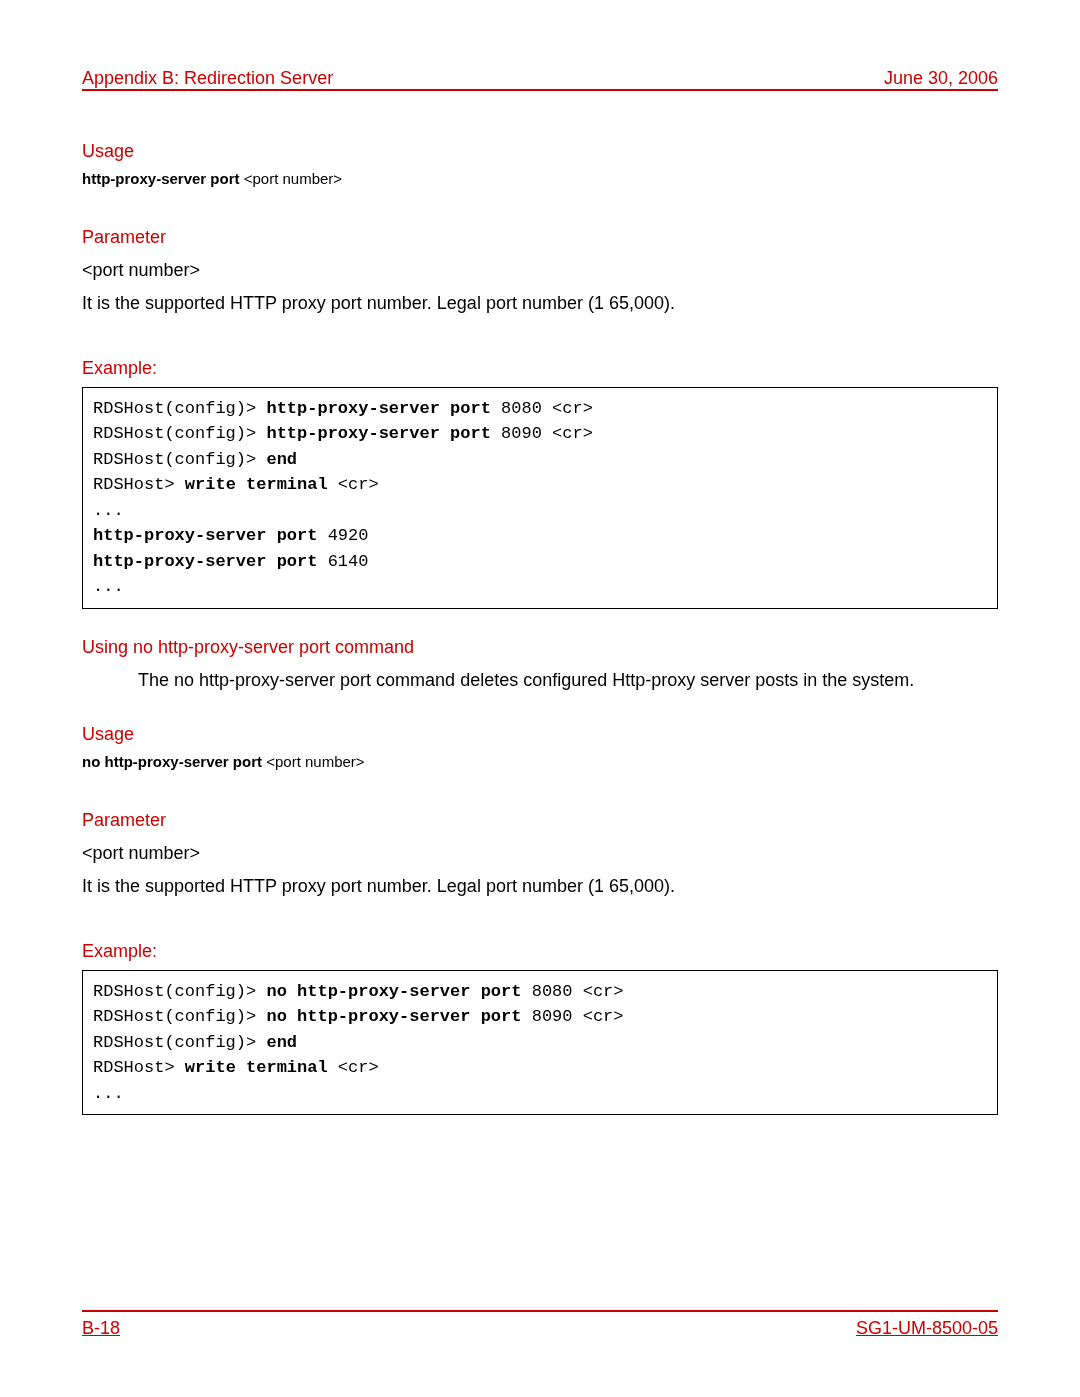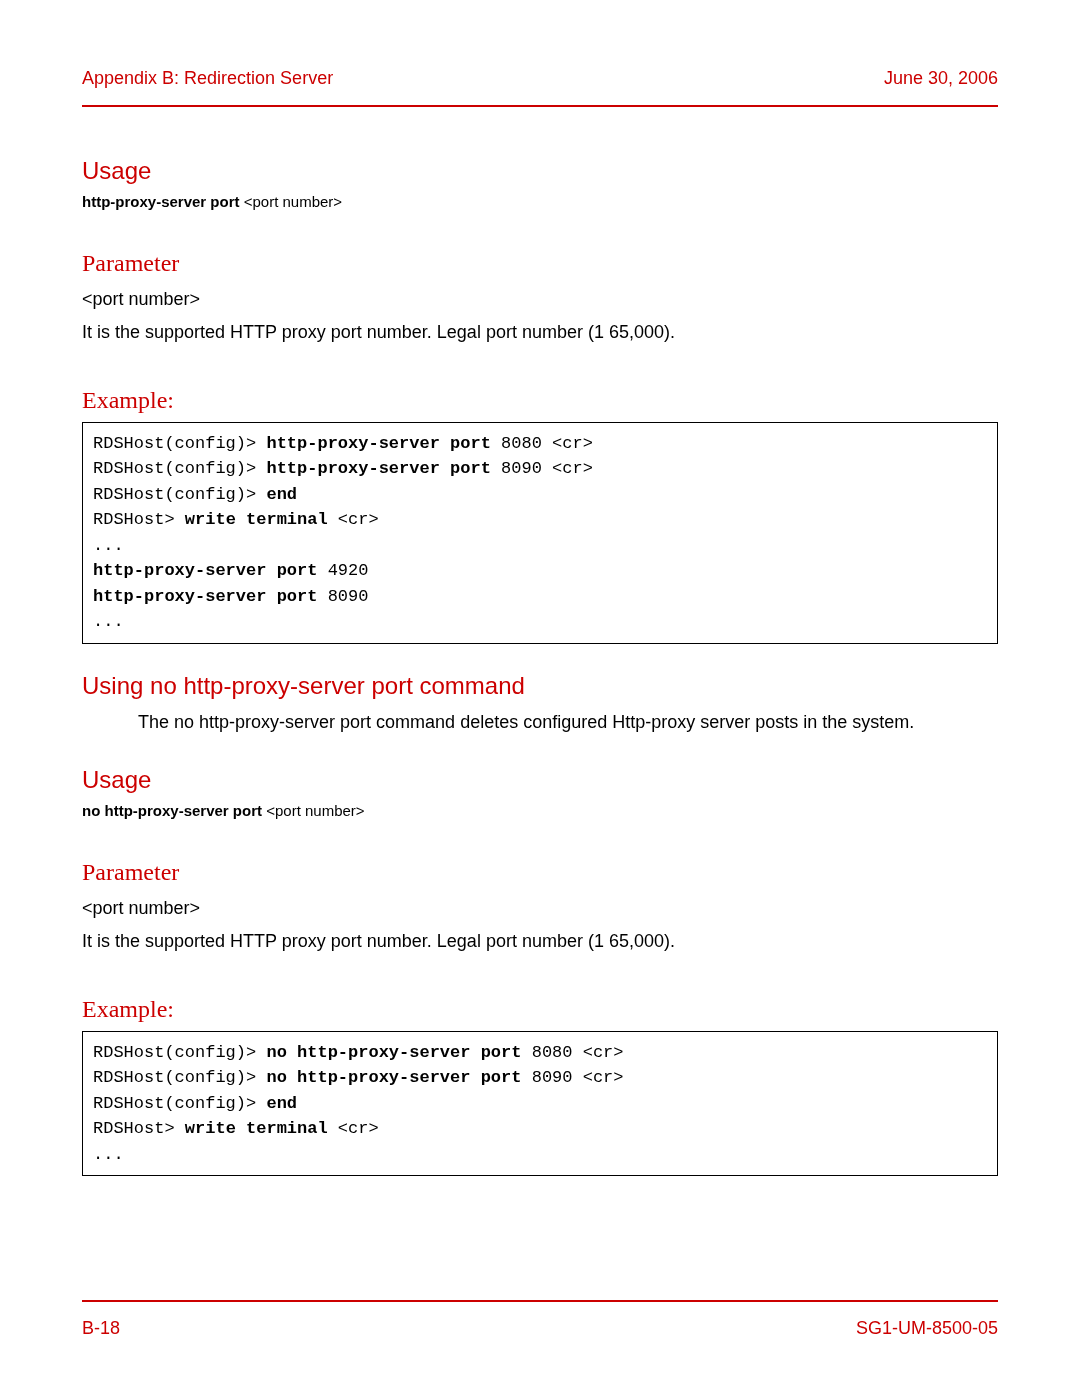--- a/index.html
+++ b/index.html
@@ -14,31 +14,31 @@
     height: 1397px;
     position: relative;
     box-sizing: border-box;
     padding: 68px 82px 40px 82px;
   }
   .top-bar {
     display: flex;
     justify-content: space-between;
     align-items: baseline;
     border-bottom: 2px solid #cc0000;
-    padding-bottom: 16px;
+    padding-bottom: 0;
     margin-bottom: 50px;
     gap: 11px;
   }
   .top-left, .top-right {
     color: #cc0000;
     font-size: 18px;
   }
   .heading-red {
     color: #cc0000;
-    font-size: 24px;
+    font-size: 18px;
     margin-top: 28px;
     margin-bottom: 8px;
   }
   .body-text {
     font-size: 18px;
     line-height: 1.6;
     margin: 4px 0;
   }
   .usage-line {
     font-size: 15px;
@@ -64,27 +64,28 @@
   .indent-block {
     margin-left: 56px;
     margin-bottom: 30px;
   }
   .bottom-bar {
     position: absolute;
     left: 82px;
     right: 82px;
     bottom: 58px;
     border-top: 2px solid #cc0000;
-    padding-top: 16px;
+    padding-top: 6px;
     display: flex;
     justify-content: space-between;
     color: #cc0000;
     font-size: 18px;
+    text-decoration: underline;
   }
-  .section-gap { margin-top: 40px; font-family: Liberation Serif, serif; }
+  .section-gap { margin-top: 40px; }
 </style>
 </head>
 <body>
 
 <div class="page">
 
   <div class="top-bar">
     <span class="top-left">Appendix B: Redirection Server</span>
     <span class="top-right">June 30, 2006</span>
   </div>
@@ -100,21 +101,21 @@
     <div class="body-text">It is the supported HTTP proxy port number. Legal port number (1   65,000).</div>
   </div>
 
   <div class="heading-red section-gap">Example:</div>
   <div class="code-box"><span>RDSHost(config)&gt; </span><span class="b">http-proxy-server port</span><span> 8080 &lt;cr&gt;</span>
 <span>RDSHost(config)&gt; </span><span class="b">http-proxy-server port</span><span> 8090 &lt;cr&gt;</span>
 <span>RDSHost(config)&gt; </span><span class="b">end</span>
 <span>RDSHost&gt; </span><span class="b">write terminal</span><span> &lt;cr&gt;</span>
 <span>...</span>
 <span class="b">http-proxy-server port</span><span> 4920</span>
-<span class="b">http-proxy-server port</span><span> 8090</span>
+<span class="b">http-proxy-server port</span><span> 6140</span>
 <span>...</span></div>
 
   <div class="heading-red">Using no http-proxy-server port command</div>
   <div class="indent-block">
     <div class="body-text">The no http-proxy-server port command deletes configured Http-proxy server posts in the system.</div>
   </div>
 
   <div class="heading-red">Usage</div>
   <div class="usage-line">
     <span class="bold">no http-proxy-server port </span><span>&lt;port number&gt;</span>

